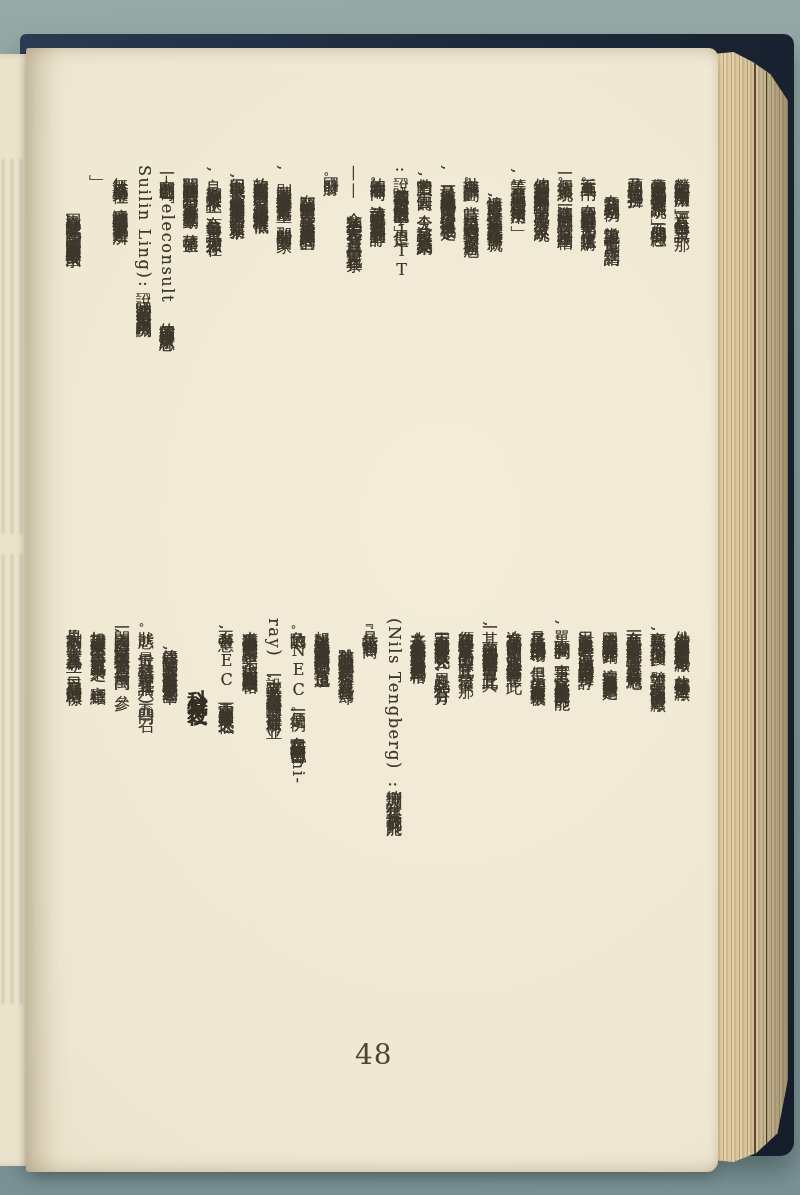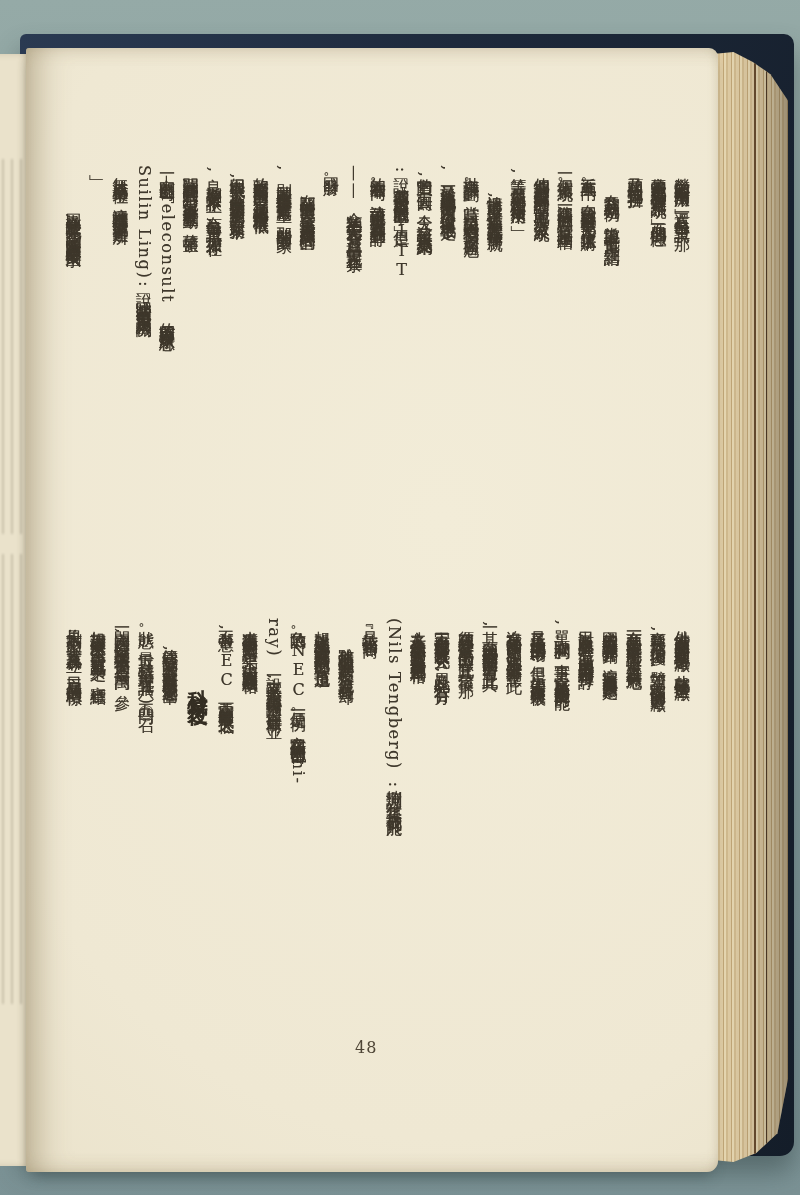--- a/index.html
+++ b/index.html
@@ -37,21 +37,21 @@
     color:#3e372b;}
   .vblock.top{top:117px;height:436px;}
   .vblock.bottom{top:570px;height:434px;}
   .col{font-size:16px;letter-spacing:1.65px;line-height:23.4px;white-space:nowrap;
     text-shadow:.2px 0 0 rgba(62,55,43,.55);}
   .vblock.bottom .col{line-height:24px;}
   .col .up{text-orientation:upright;letter-spacing:0.5px;}
   .col-group{display:contents;}
   .section-heading{font-size:20px;font-weight:bold;line-height:32px;letter-spacing:4px;
     padding-top:56px;white-space:nowrap;color:#342e23;text-shadow:.3px 0 0 rgba(52,46,35,.7);}
-  .page-number{position:absolute;left:329px;top:990px;font-size:16px;letter-spacing:1px;color:#4e4536;}
+  .page-number{position:absolute;left:329px;top:990px;font-size:28px;letter-spacing:1px;color:#4e4536;}
 </style>
 </head>
 <body>
 
 <div class="scene">
   <div class="cover"></div>
   <div class="fore-edge"></div>
   <div class="facing-page">
     <div class="bleed b1"></div>
     <div class="bleed b2"></div>

